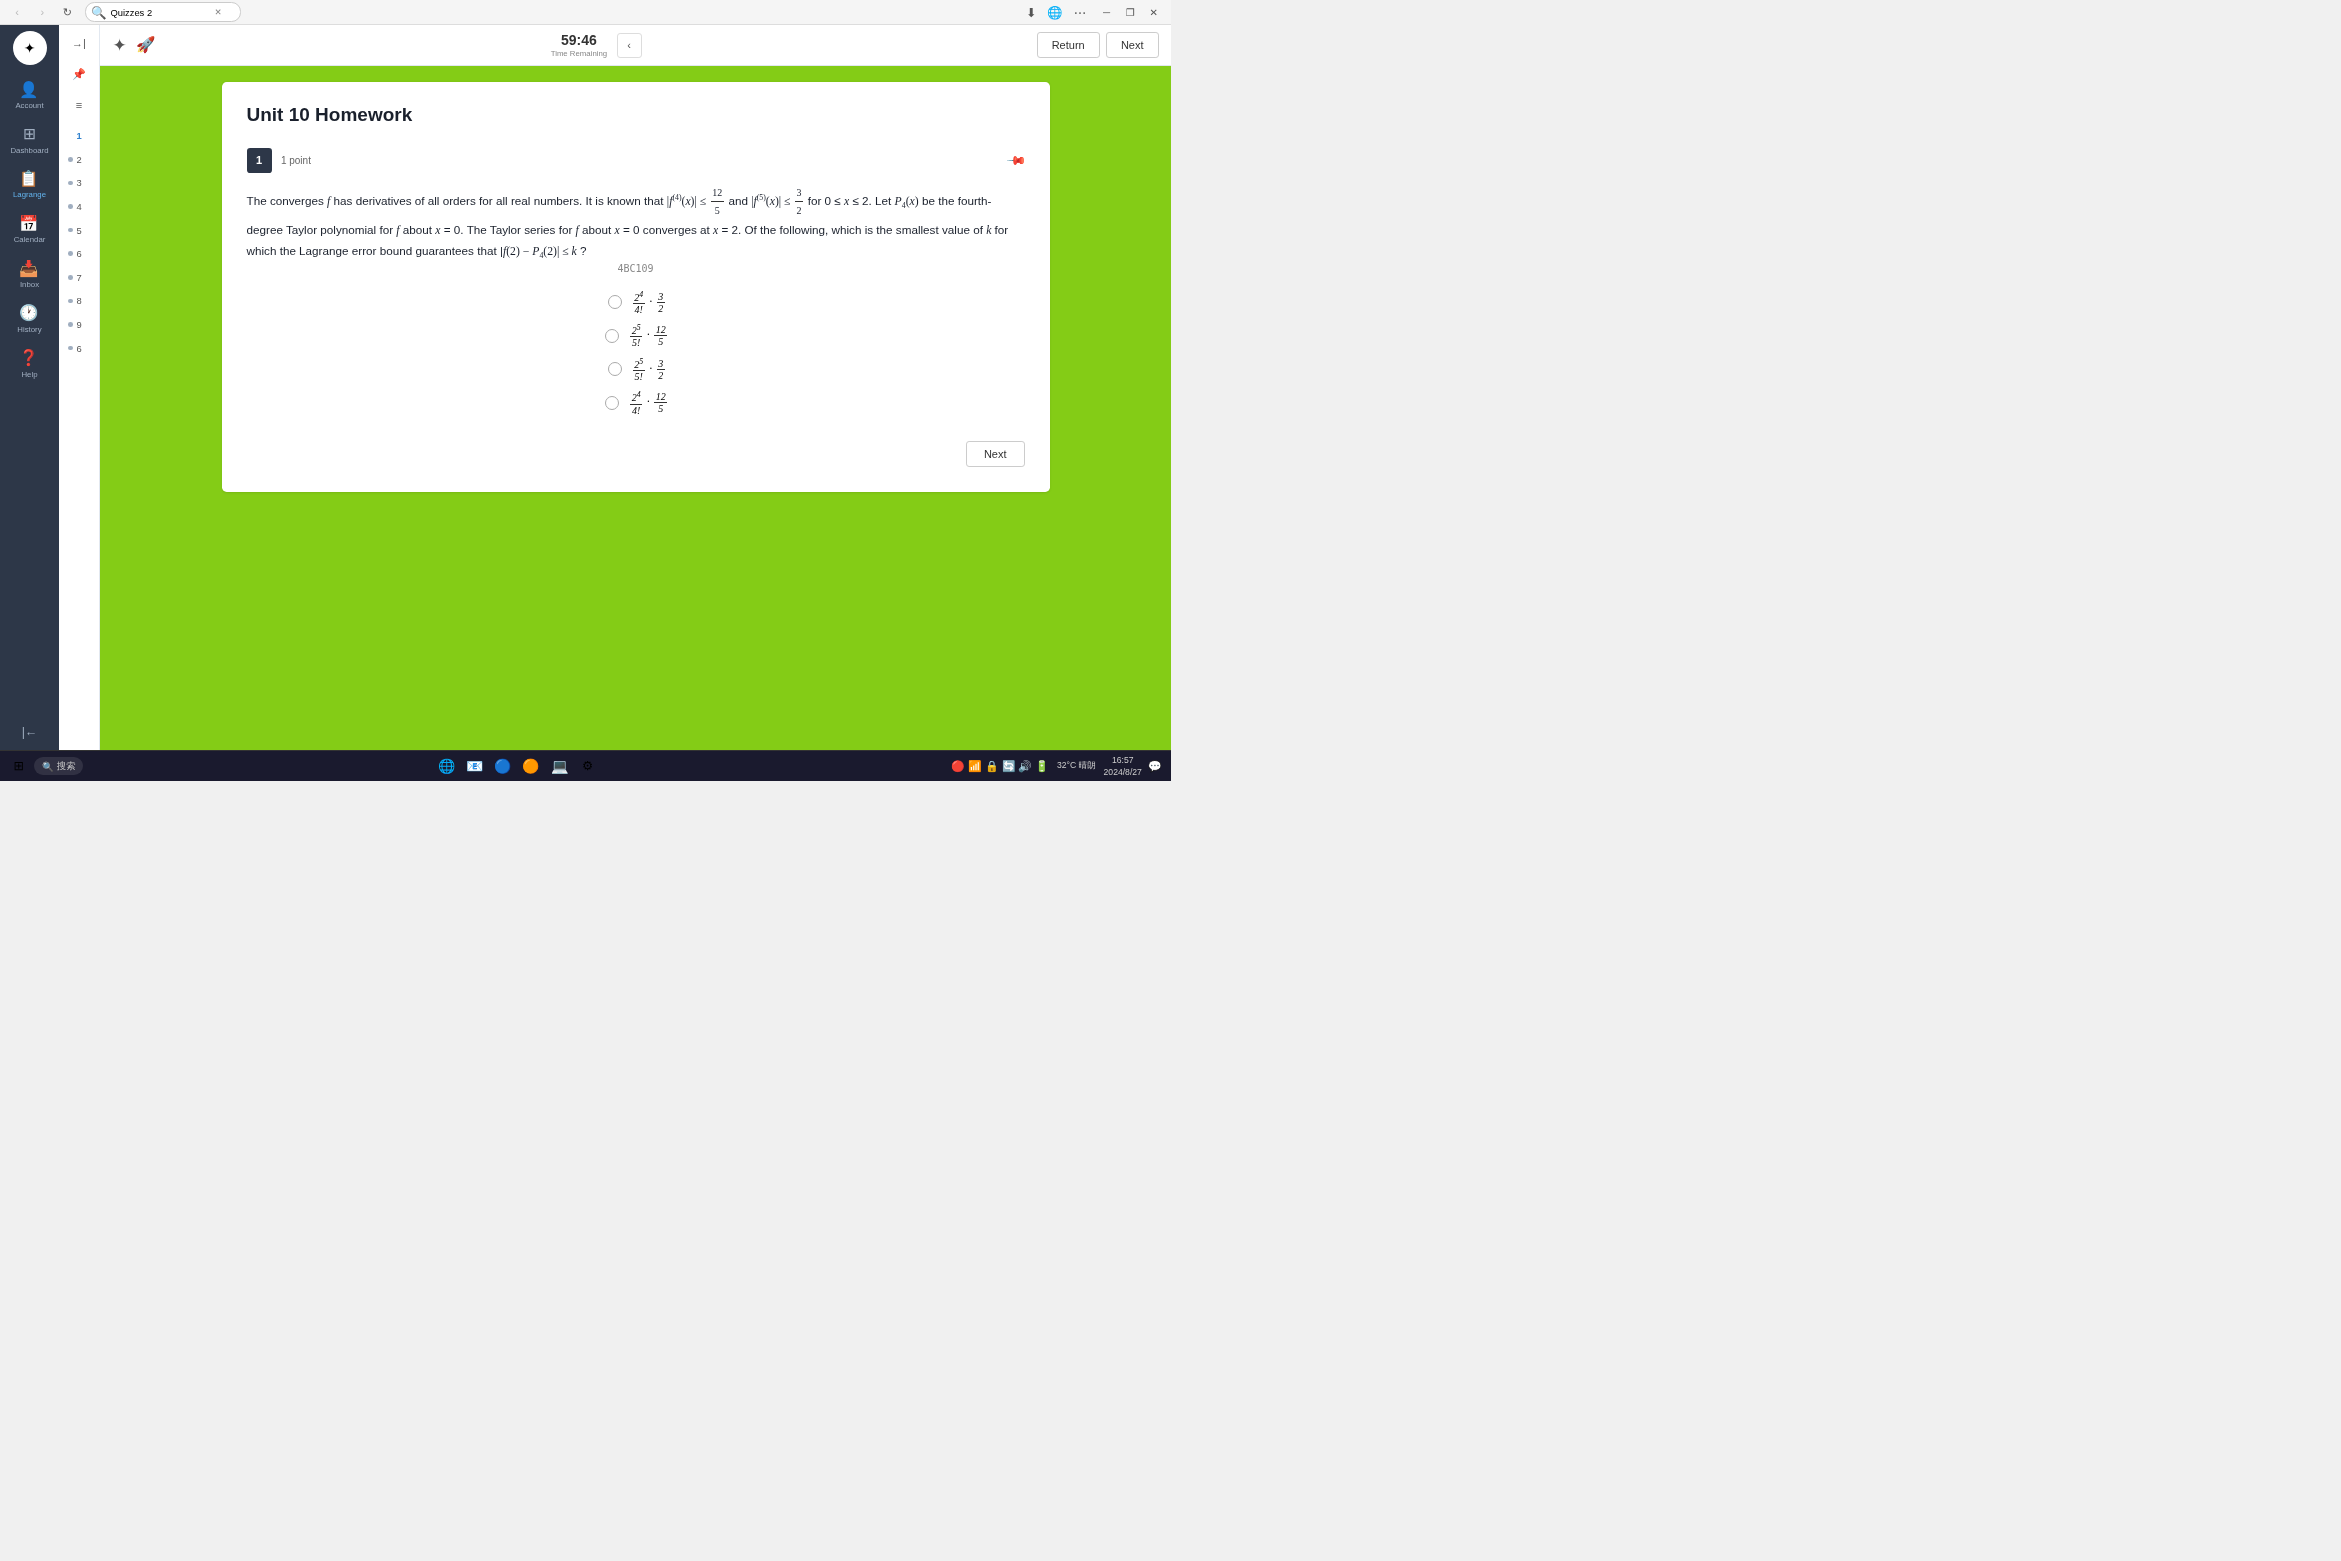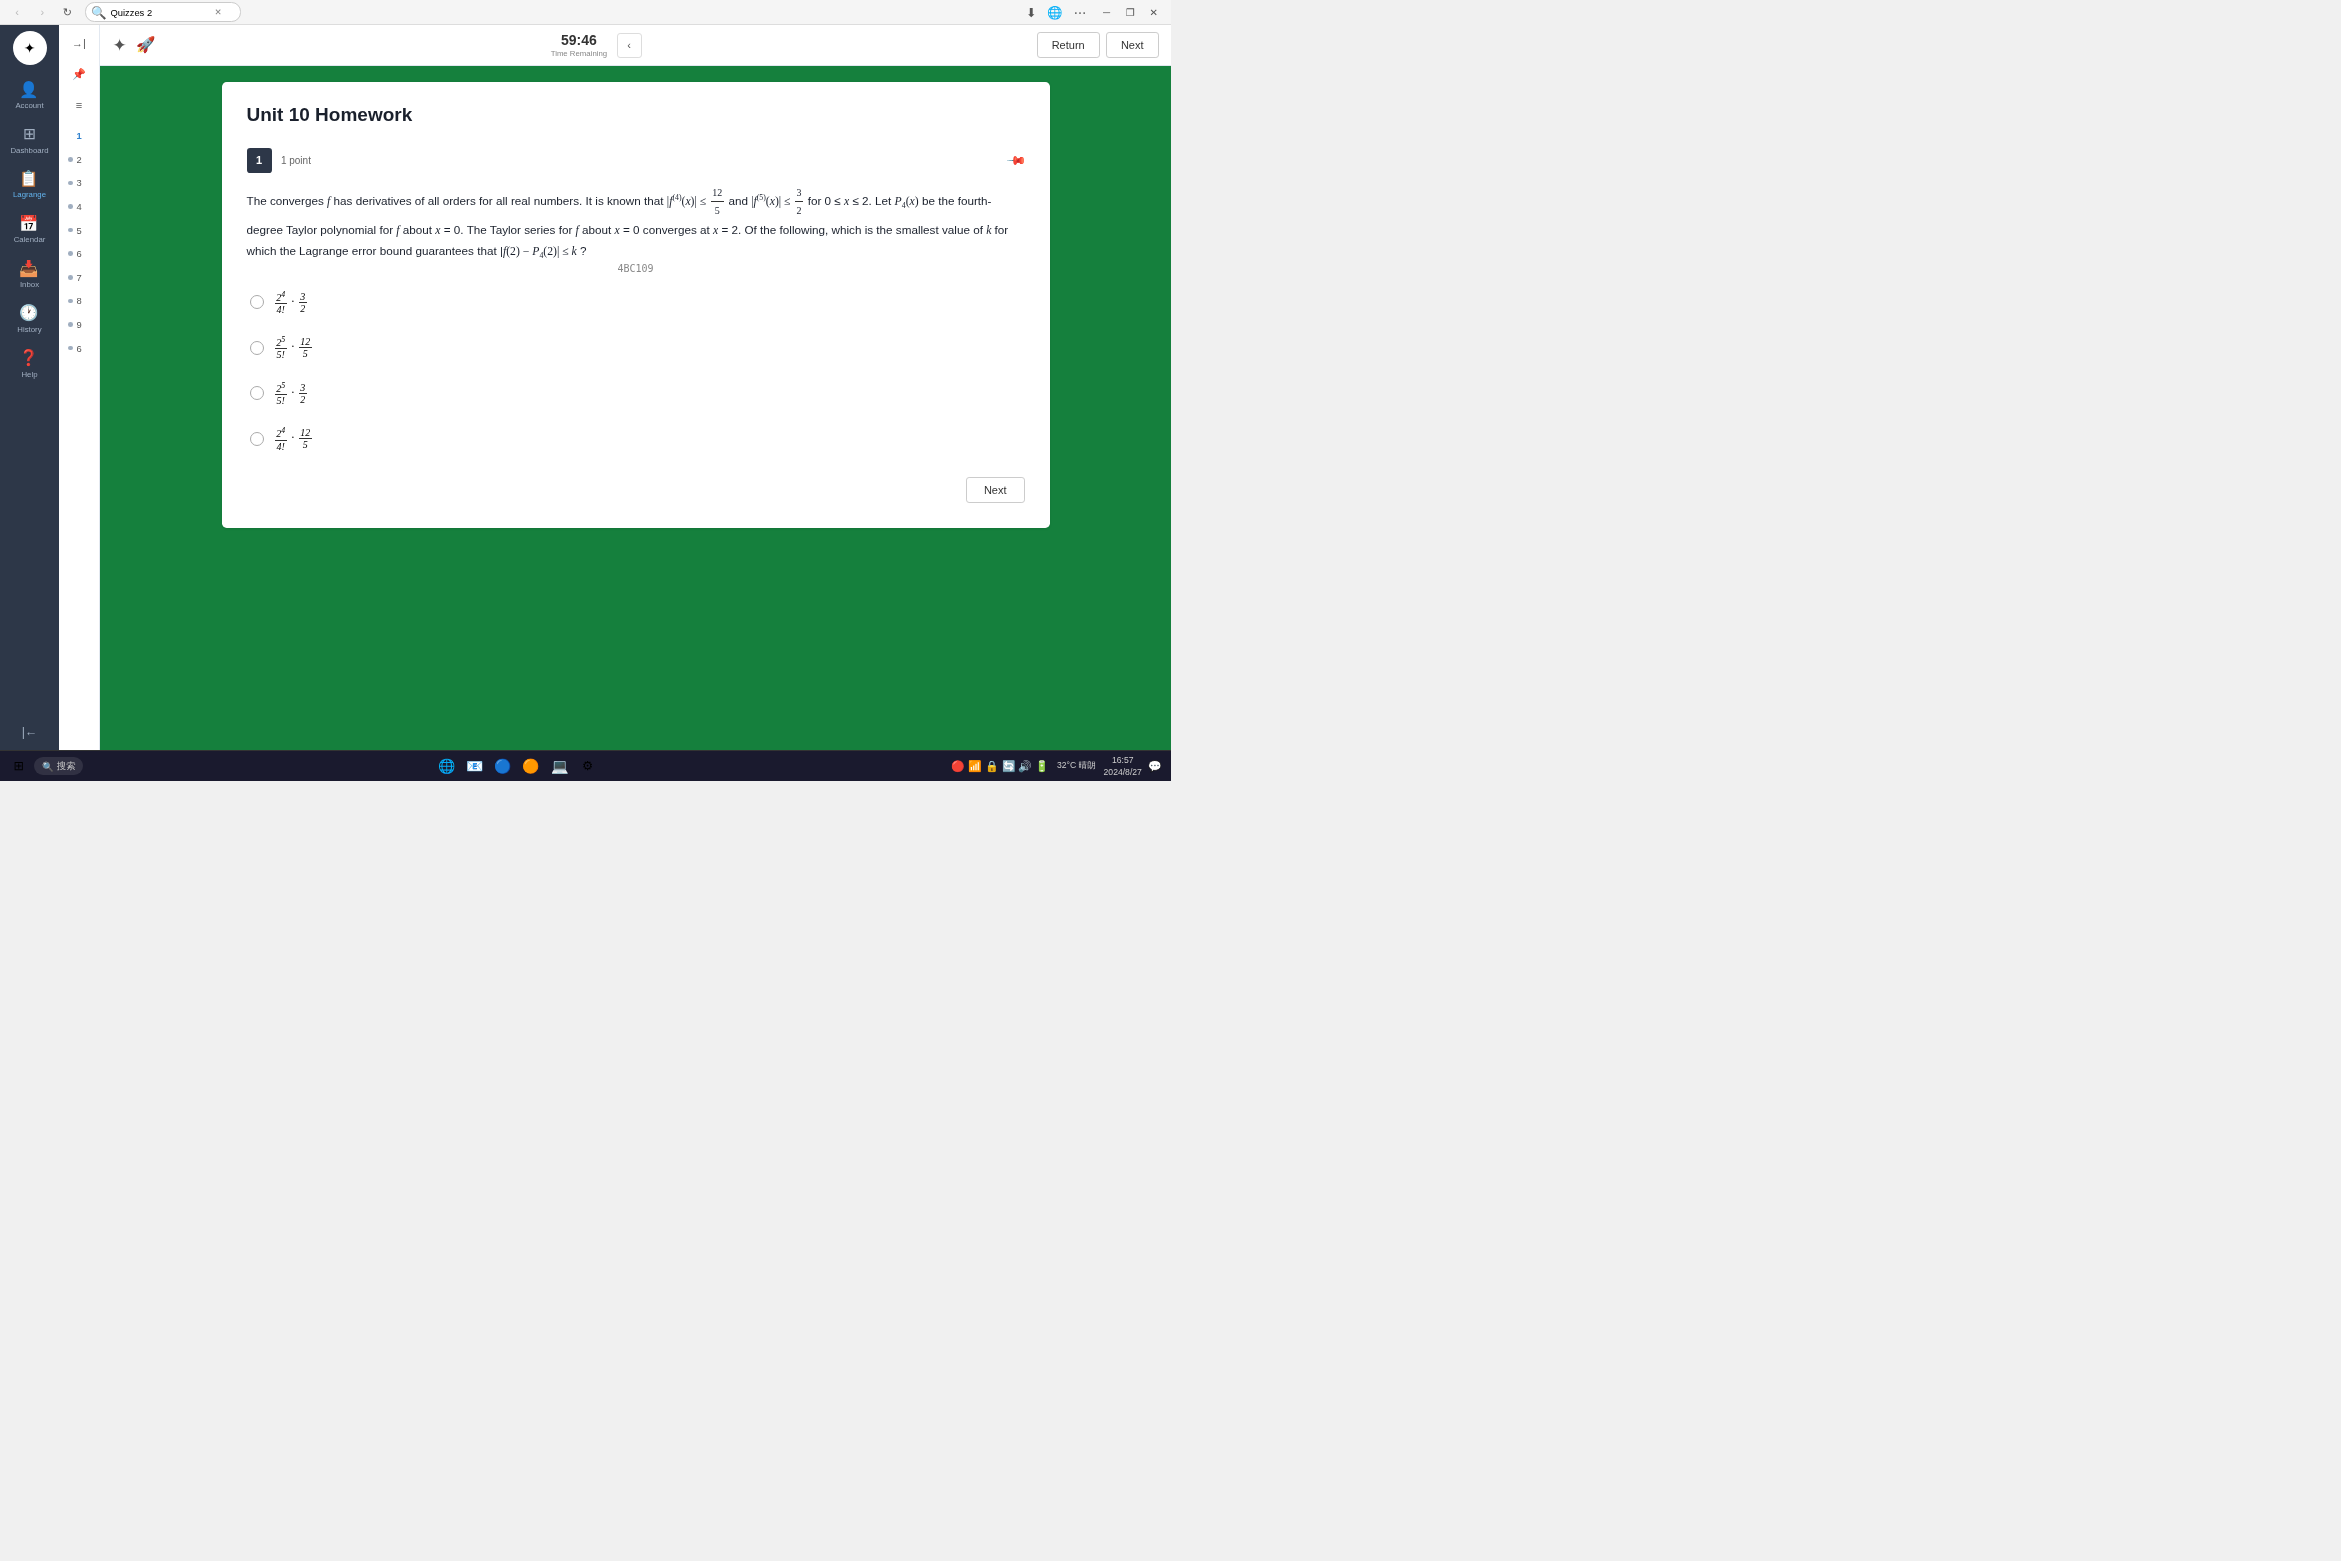--- a/index.html
+++ b/index.html
@@ -102,21 +102,21 @@
     .btn-return {
       padding: 6.2px 14px; background: white; border: 0.8px solid #ccc;
       border-radius: 3.1px; font-size: 11px; cursor: pointer; color: #333;
     }
     .btn-next-top {
       padding: 6.2px 14px; background: white; border: 0.8px solid #ccc;
       border-radius: 3.1px; font-size: 11px; cursor: pointer; color: #333;
     }
 
     
-    .quiz-area { flex: 1; overflow-y: auto; padding: 15.6px 23.4px; background: #15803d; }
+    .quiz-area { flex: 1; overflow-y: auto; padding: 15.6px 23.4px; background: #84cc16; }
     .quiz-card {
       background: white; border-radius: 4.7px; padding: 22px 25px 25px;
       max-width: 828px; margin: 0 auto; box-shadow: 0 0.8px 2.3px rgba(0,0,0,0.1);
     }
     .quiz-title { font-size: 19px; font-weight: bold; margin-bottom: 22px; color: #1a202c; }
 
     
     .question-block { margin-bottom: 22px; }
     .question-header {
       display: flex; align-items: center; gap: 9.4px; margin-bottom: 11px;
@@ -129,21 +129,21 @@
     .question-points { font-size: 10px; color: #666; }
     .question-pin-icon {
       margin-left: auto; font-size: 12.5px; color: #bbb; cursor: pointer;
       transform: rotate(45deg);
     }
     .question-code {
       font-size: 10px; color: #888; margin-bottom: 12.5px; font-family: monospace; text-align: center;
     }
 
     
-    .answer-options { display: flex; flex-direction: column; gap: 14px; padding-left: 3.1px; }
+    .answer-options { display: flex; flex-direction: column; gap: 2px; padding-left: 3.1px; align-items: center; }
     .answer-option {
       display: flex; align-items: center; gap: 9.4px; cursor: pointer; padding: 3.1px 0;
     }
     .answer-radio {
       width: 14px; height: 14px; border: 1.6px solid #aaa; border-radius: 50%;
       flex-shrink: 0; display: flex; align-items: center; justify-content: center;
     }
     .answer-math { font-family: 'Times New Roman', serif; font-style: italic; font-size: 11.7px; }
 
     

